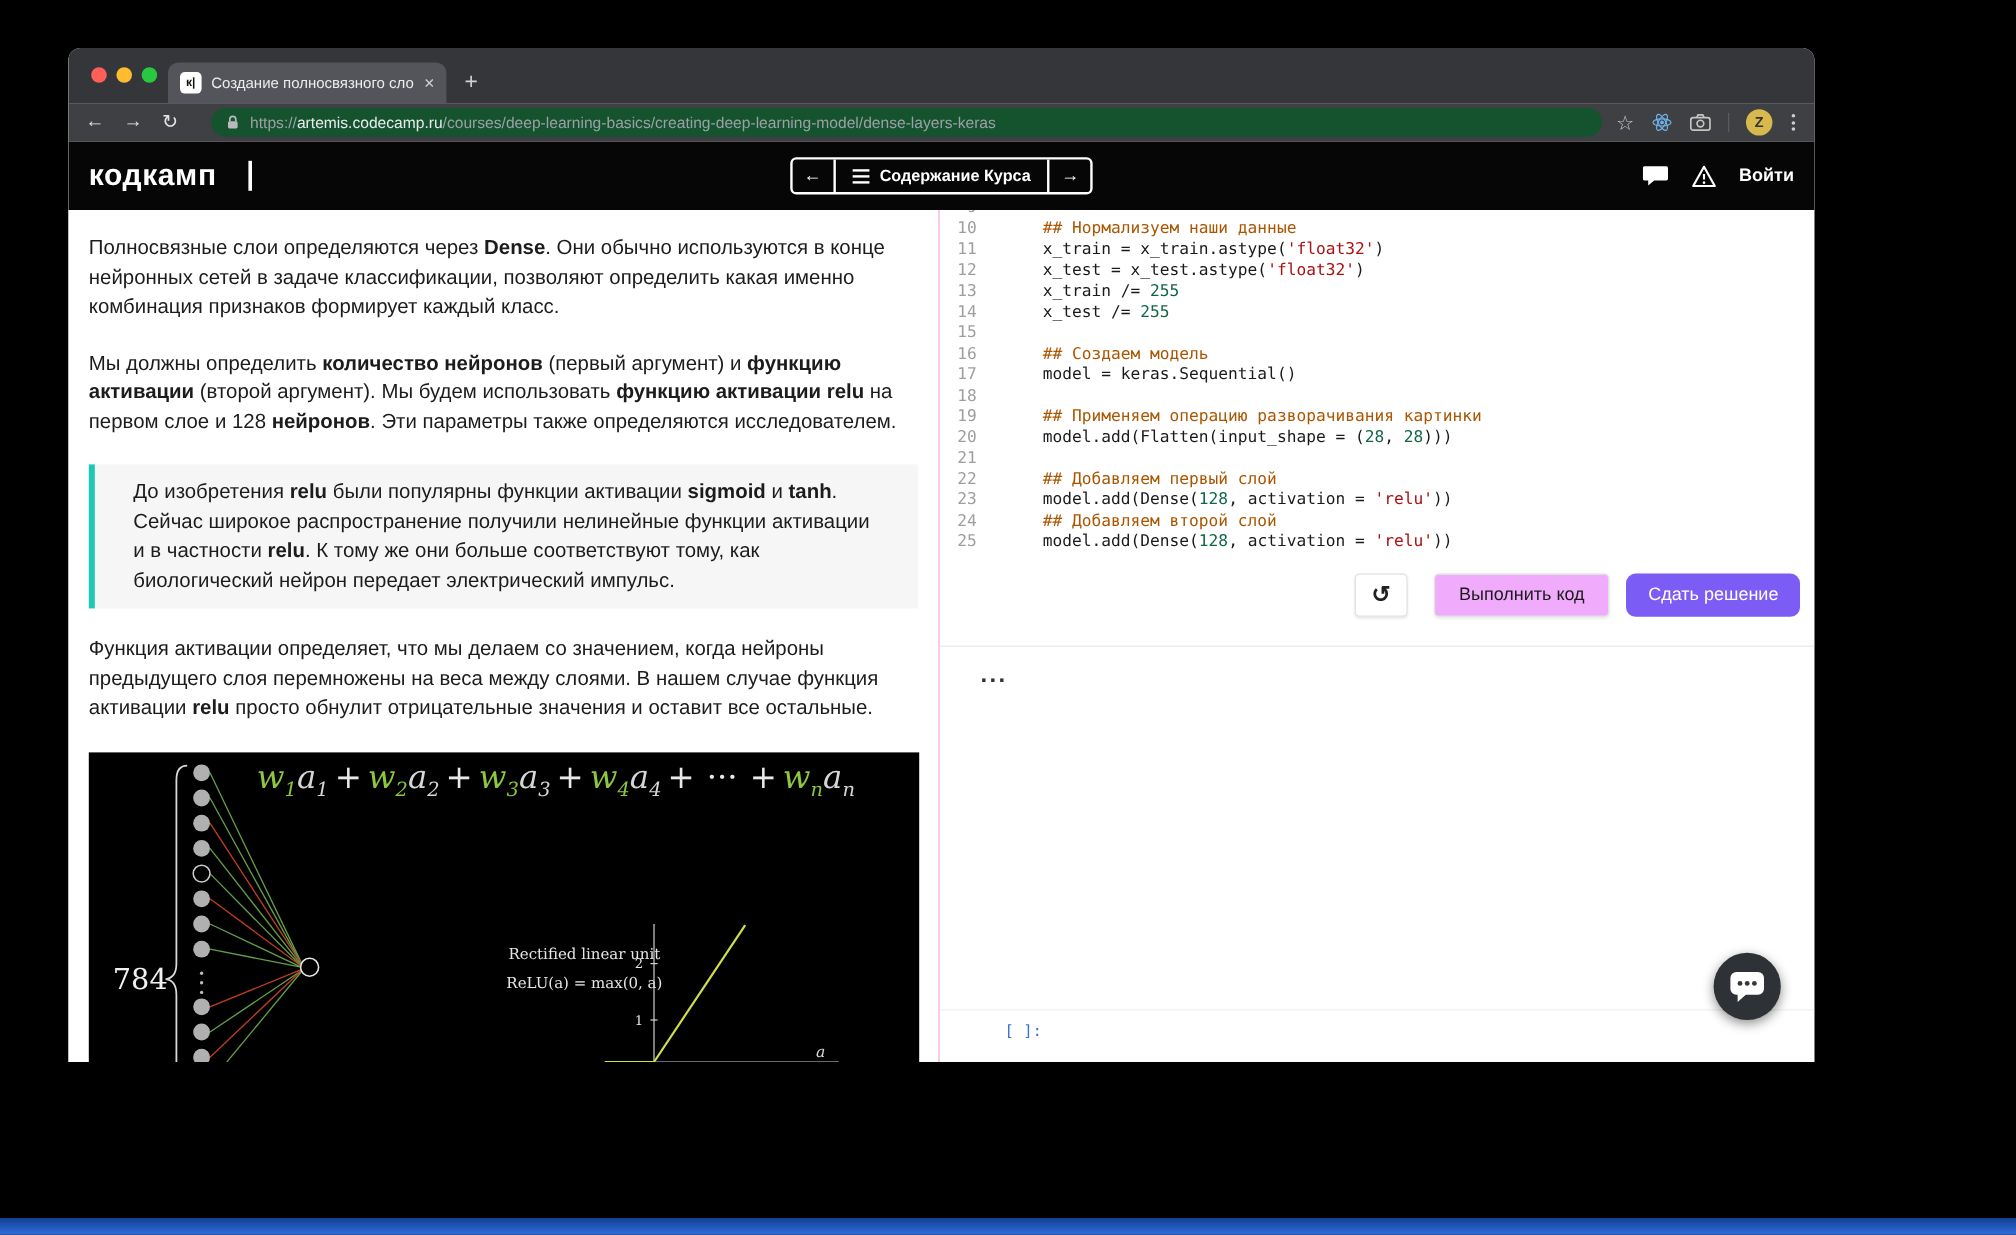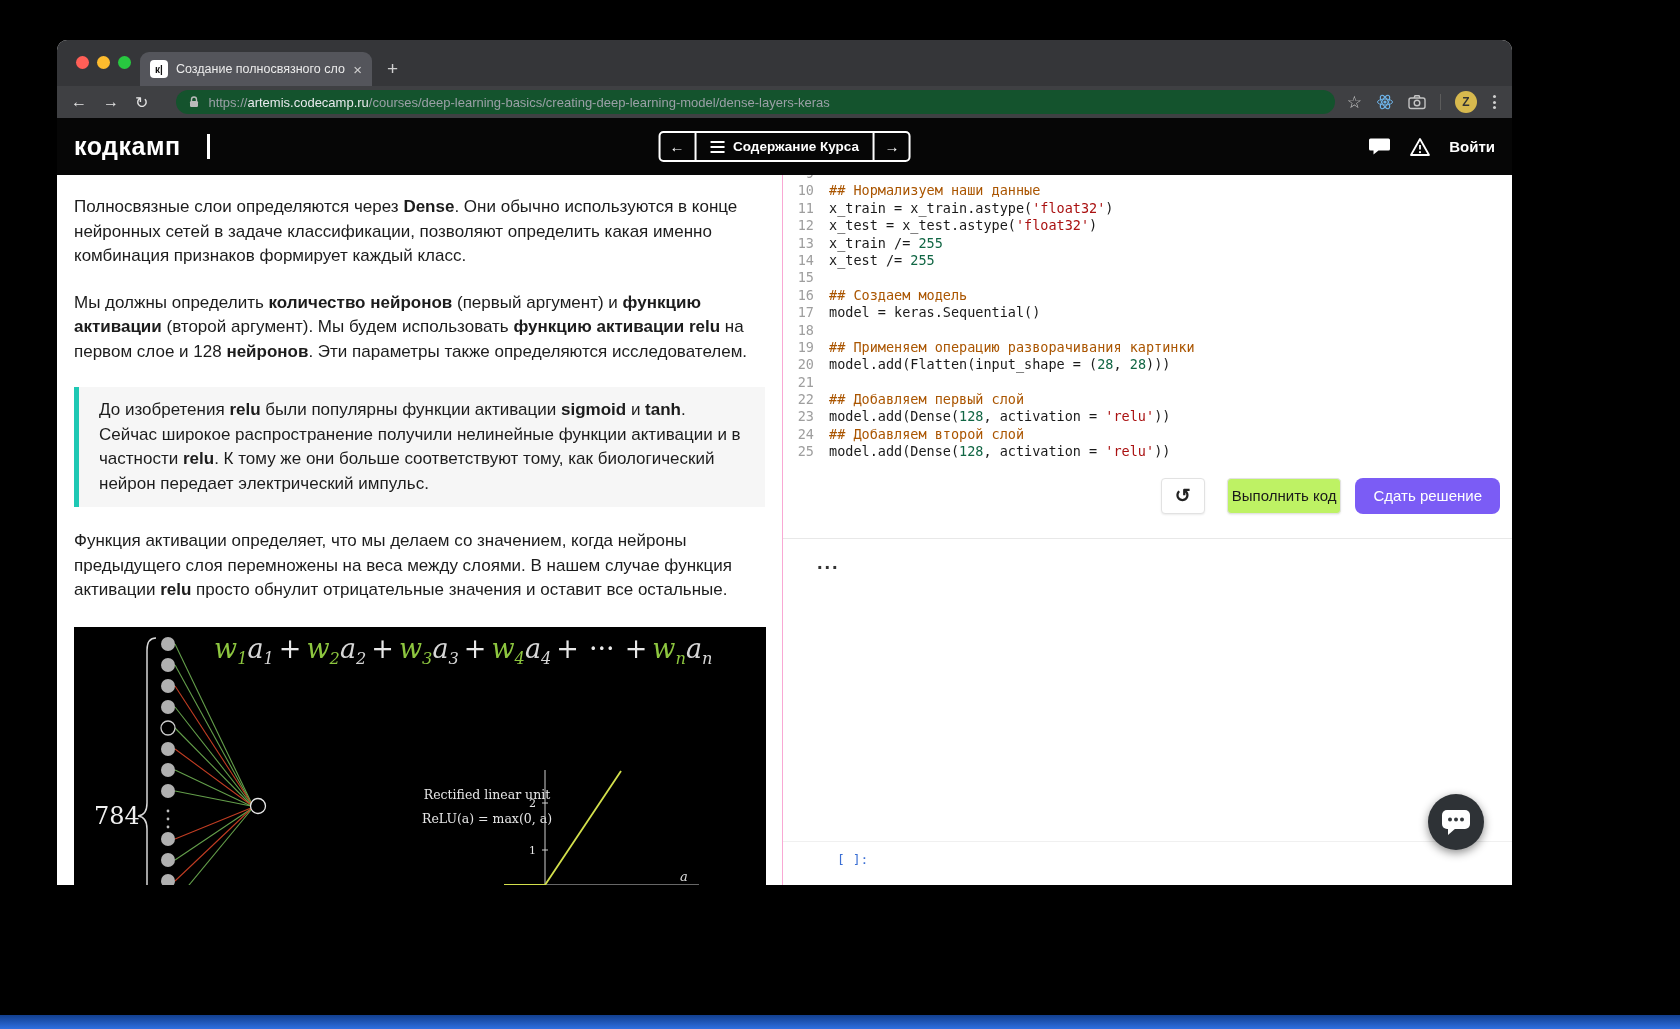--- a/index.html
+++ b/index.html
@@ -64,46 +64,46 @@
   
   .content { height:710px; display:flex; background:#fff; }
   .left-col { width:726px; border-right:1px solid #f9a8d4; padding:20px 17px 0 17px; overflow:hidden; }
   .right-col { flex:1; position:relative; overflow:hidden; }
 
   
   .para { font-size:17px; line-height:24.5px; color:#1c1c1c; }
   .para + .para { margin-top:22px; }
   .b { font-weight:700; }
   .callout { margin-top:23px; background:#f6f6f6; border-left:5px solid #1ec8b4;
-    padding:11px 20px; font-size:17px; line-height:24.5px; color:#1c1c1c; }
+    padding:11px 32px; font-size:17px; line-height:24.5px; color:#1c1c1c; }
   .after-callout { margin-top:22px; }
 
   
   .figure { margin-top:24px; width:692px; height:290px; background:#000; position:relative; overflow:hidden; }
   .fx { position:absolute; left:140px; top:6px; font-family:"DejaVu Serif", serif;
     font-style:italic; font-size:27px; white-space:nowrap; }
   .fx sub { font-size:60%; line-height:0; }
   .seg-w { color:#8dc63f; } .seg-a { color:#d6d6d6; }
   .seg-o { color:#e8e8e8; font-style:normal; margin:0 5px; }
   .fig-svg { position:absolute; left:0; top:0; }
 
   
   .code-lines { margin-top:-10px; font-family:"DejaVu Sans Mono", monospace; }
-  .cl { height:17.4px; line-height:17.4px; font-size:13.5px; white-space:pre; display:flex; }
+  .cl { height:17.4px; line-height:17.4px; font-size:13.5px; white-space:pre; display:flex;gap:40px; }
   .ln { width:31px; text-align:right; color:#9e9e9e; margin-right:15px; flex:none; }
   .ct { color:#1a1a1a; }
   .tok-c { color:#aa5500; } .tok-s { color:#aa1111; } .tok-n { color:#116644; }
 
   .btn-row { display:flex; justify-content:flex-end; align-items:center; gap:14px;
     padding-right:12px; margin-top:17px; }
   .reset-btn { width:44px; height:36px; background:#fff; border:1px solid #e2e2e2;
     border-radius:4px; display:flex; align-items:center; justify-content:center;
     font-size:19px; font-weight:bold; color:#222; box-shadow:0 1px 2px rgba(0,0,0,.08); margin-right:8px; }
-  .run-btn { height:36px; background:#bef264; border:1px solid #e2e2e2; border-radius:4px;
-    padding:0 4px; font-size:15px; color:#1a1a1a; display:flex; align-items:center;
+  .run-btn { height:36px; background:#f0abfc; border:1px solid #e2e2e2; border-radius:4px;
+    padding:0 20px; font-size:15px; color:#1a1a1a; display:flex; align-items:center;
     box-shadow:0 1px 2px rgba(0,0,0,.08); }
   .submit-btn { height:36px; background:#7b5cf5; border-radius:8px; padding:0 18px;
     font-size:15px; color:#fff; display:flex; align-items:center; }
   .panel-divider { margin-top:24px; border-top:1px solid #e8e8e8; }
   .output-dots { margin:12px 0 0 34px; font-size:20px; font-weight:bold; color:#333; letter-spacing:2px; }
   .bottom-cell { position:absolute; left:0; right:0; bottom:0; height:44px; border-top:1px solid #f0f0f0; }
   .empty-cell { position:absolute; left:54px; top:10px; font-family:"DejaVu Sans Mono", monospace;
     font-size:13px; color:#3b6fd4; }
 
   

